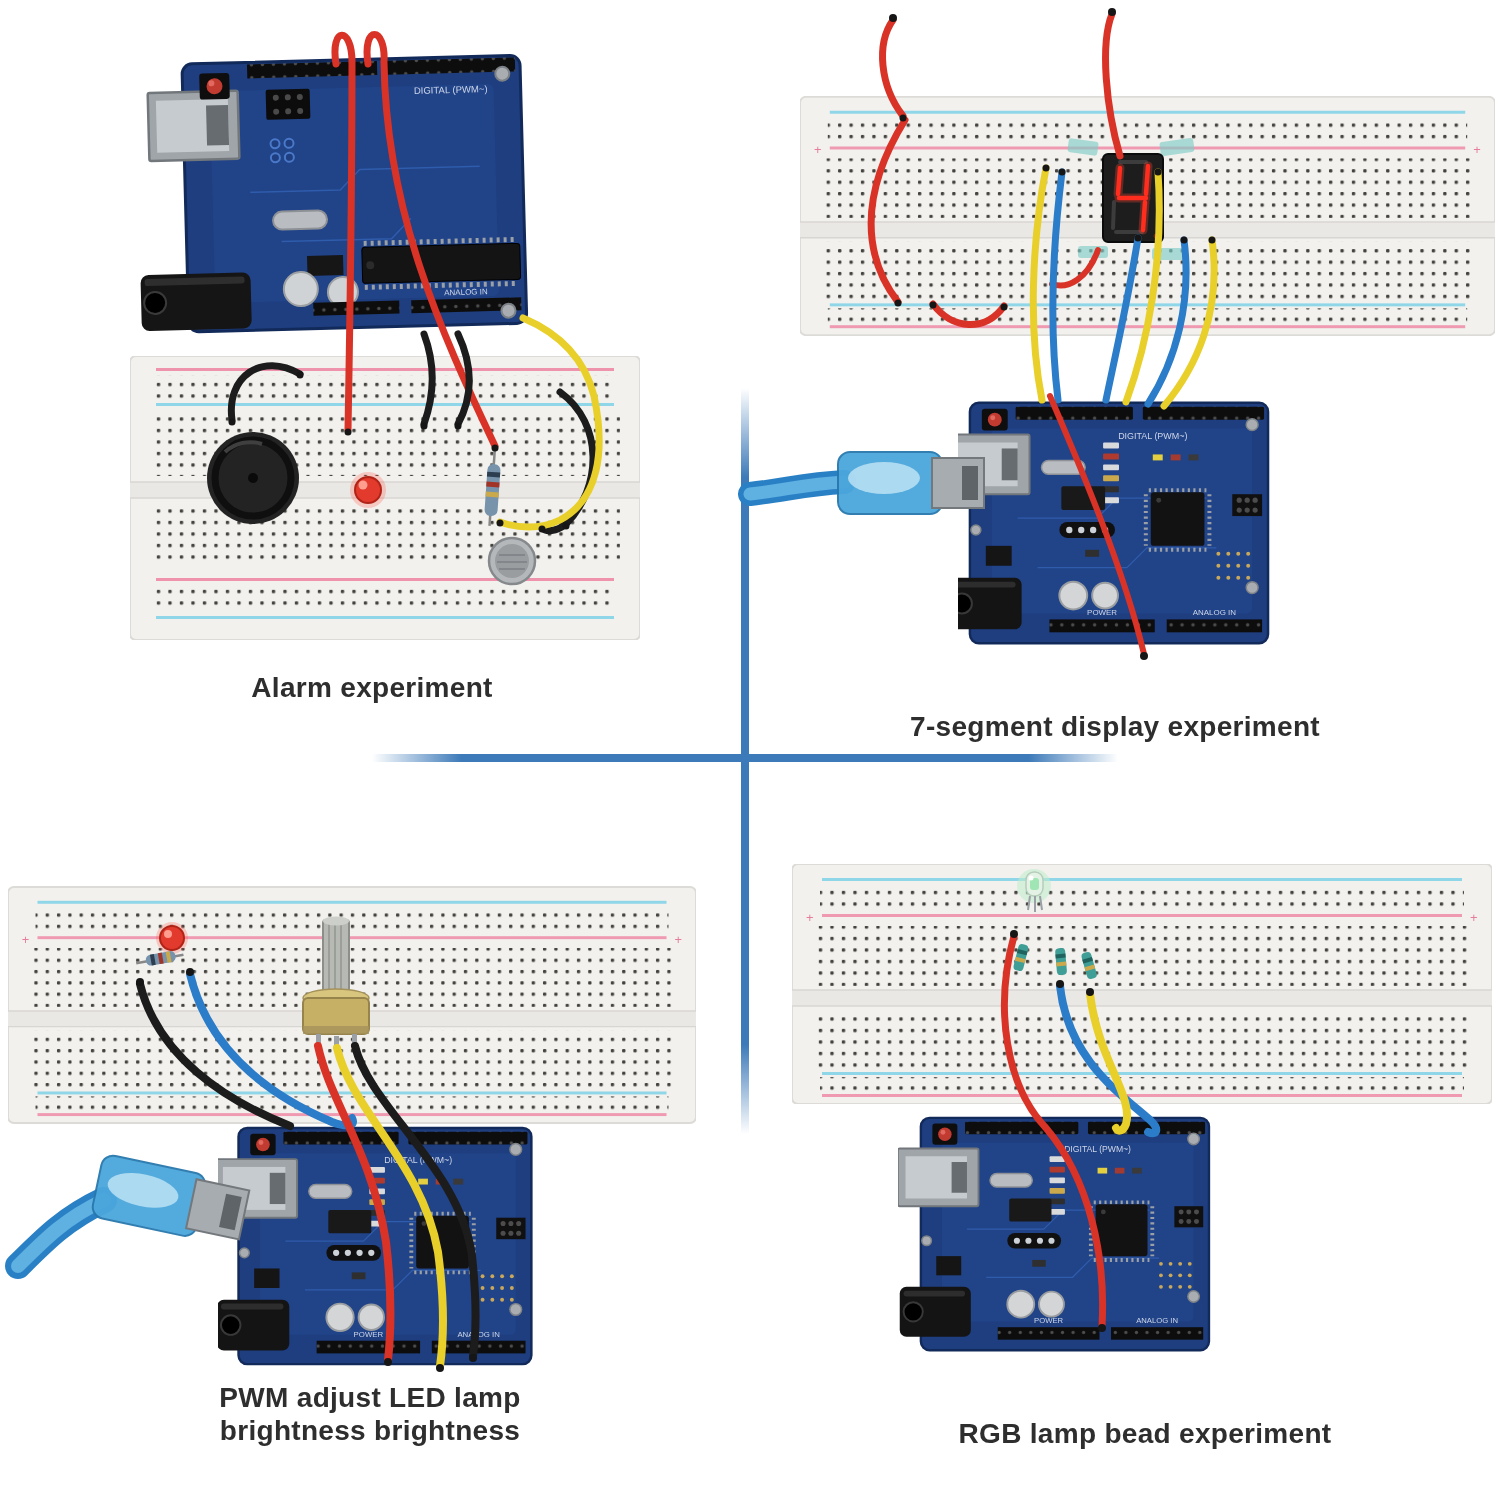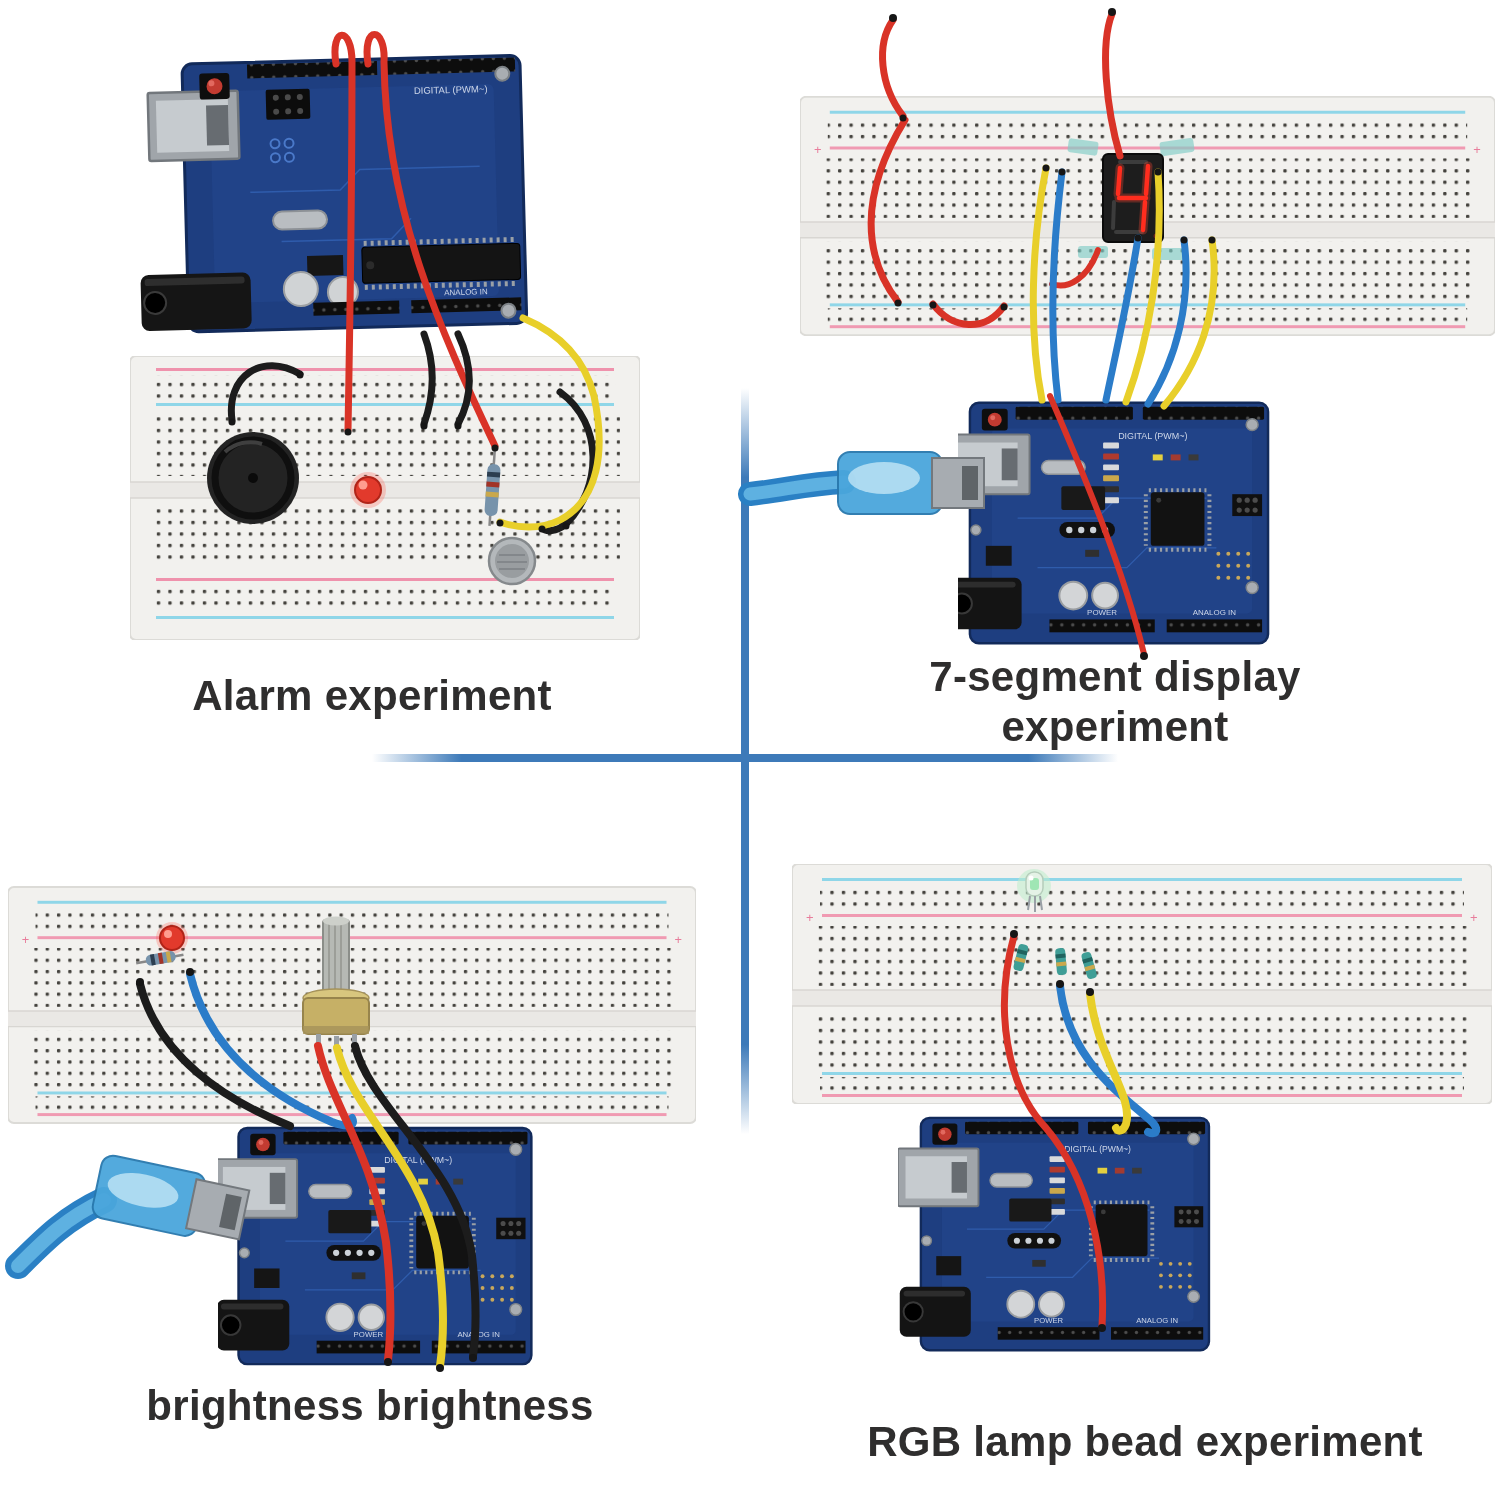--- a/index.html
+++ b/index.html
@@ -2,25 +2,25 @@
 <html><head>
 <meta charset="utf-8">
 <style>
   html,body{margin:0;padding:0;background:#ffffff;}
   .stage{
     position:relative;width:1500px;height:1500px;background:#ffffff;
     overflow:hidden;font-family:"Liberation Sans",sans-serif;
   }
   .scene-svg{position:absolute;left:0;top:0;}
   .caption{
-    position:absolute;text-align:center;font-weight:700;font-size:42px;
+    position:absolute;text-align:center;font-weight:700;font-size:28px;
     color:#2f2e2e;letter-spacing:.3px;line-height:1.18;
   }
   .cap-alarm{left:72px;top:671px;width:600px;}
-  .cap-7seg{left:815px;top:652px;width:600px;}
+  .cap-7seg{left:815px;top:710px;width:600px;}
   .cap-pwm{left:70px;top:1381px;width:600px;}
   .cap-rgb{left:845px;top:1417px;width:600px;}
 </style>
 </head>
 <body>
 
 <div class="stage">
 
 <svg class="scene-svg" width="1500" height="1500" viewBox="0 0 1500 1500">
 <defs>
@@ -435,17 +435,18 @@
           <circle cx="1060" cy="984" r="4"></circle>
           <circle cx="1090" cy="992" r="4"></circle>
     <circle cx="1102" cy="1328" r="4"></circle>
   </g>
 </g>
 </svg>
 
 <div class="caption cap-alarm">Alarm experiment</div>
 <div class="caption cap-7seg">7-segment display experiment</div>
 <div class="caption cap-pwm">
+  <div>PWM adjust LED lamp</div>
   <div>brightness brightness</div>
 </div>
 <div class="caption cap-rgb">RGB lamp bead experiment</div>
 
 </div>
 
 </body></html>

